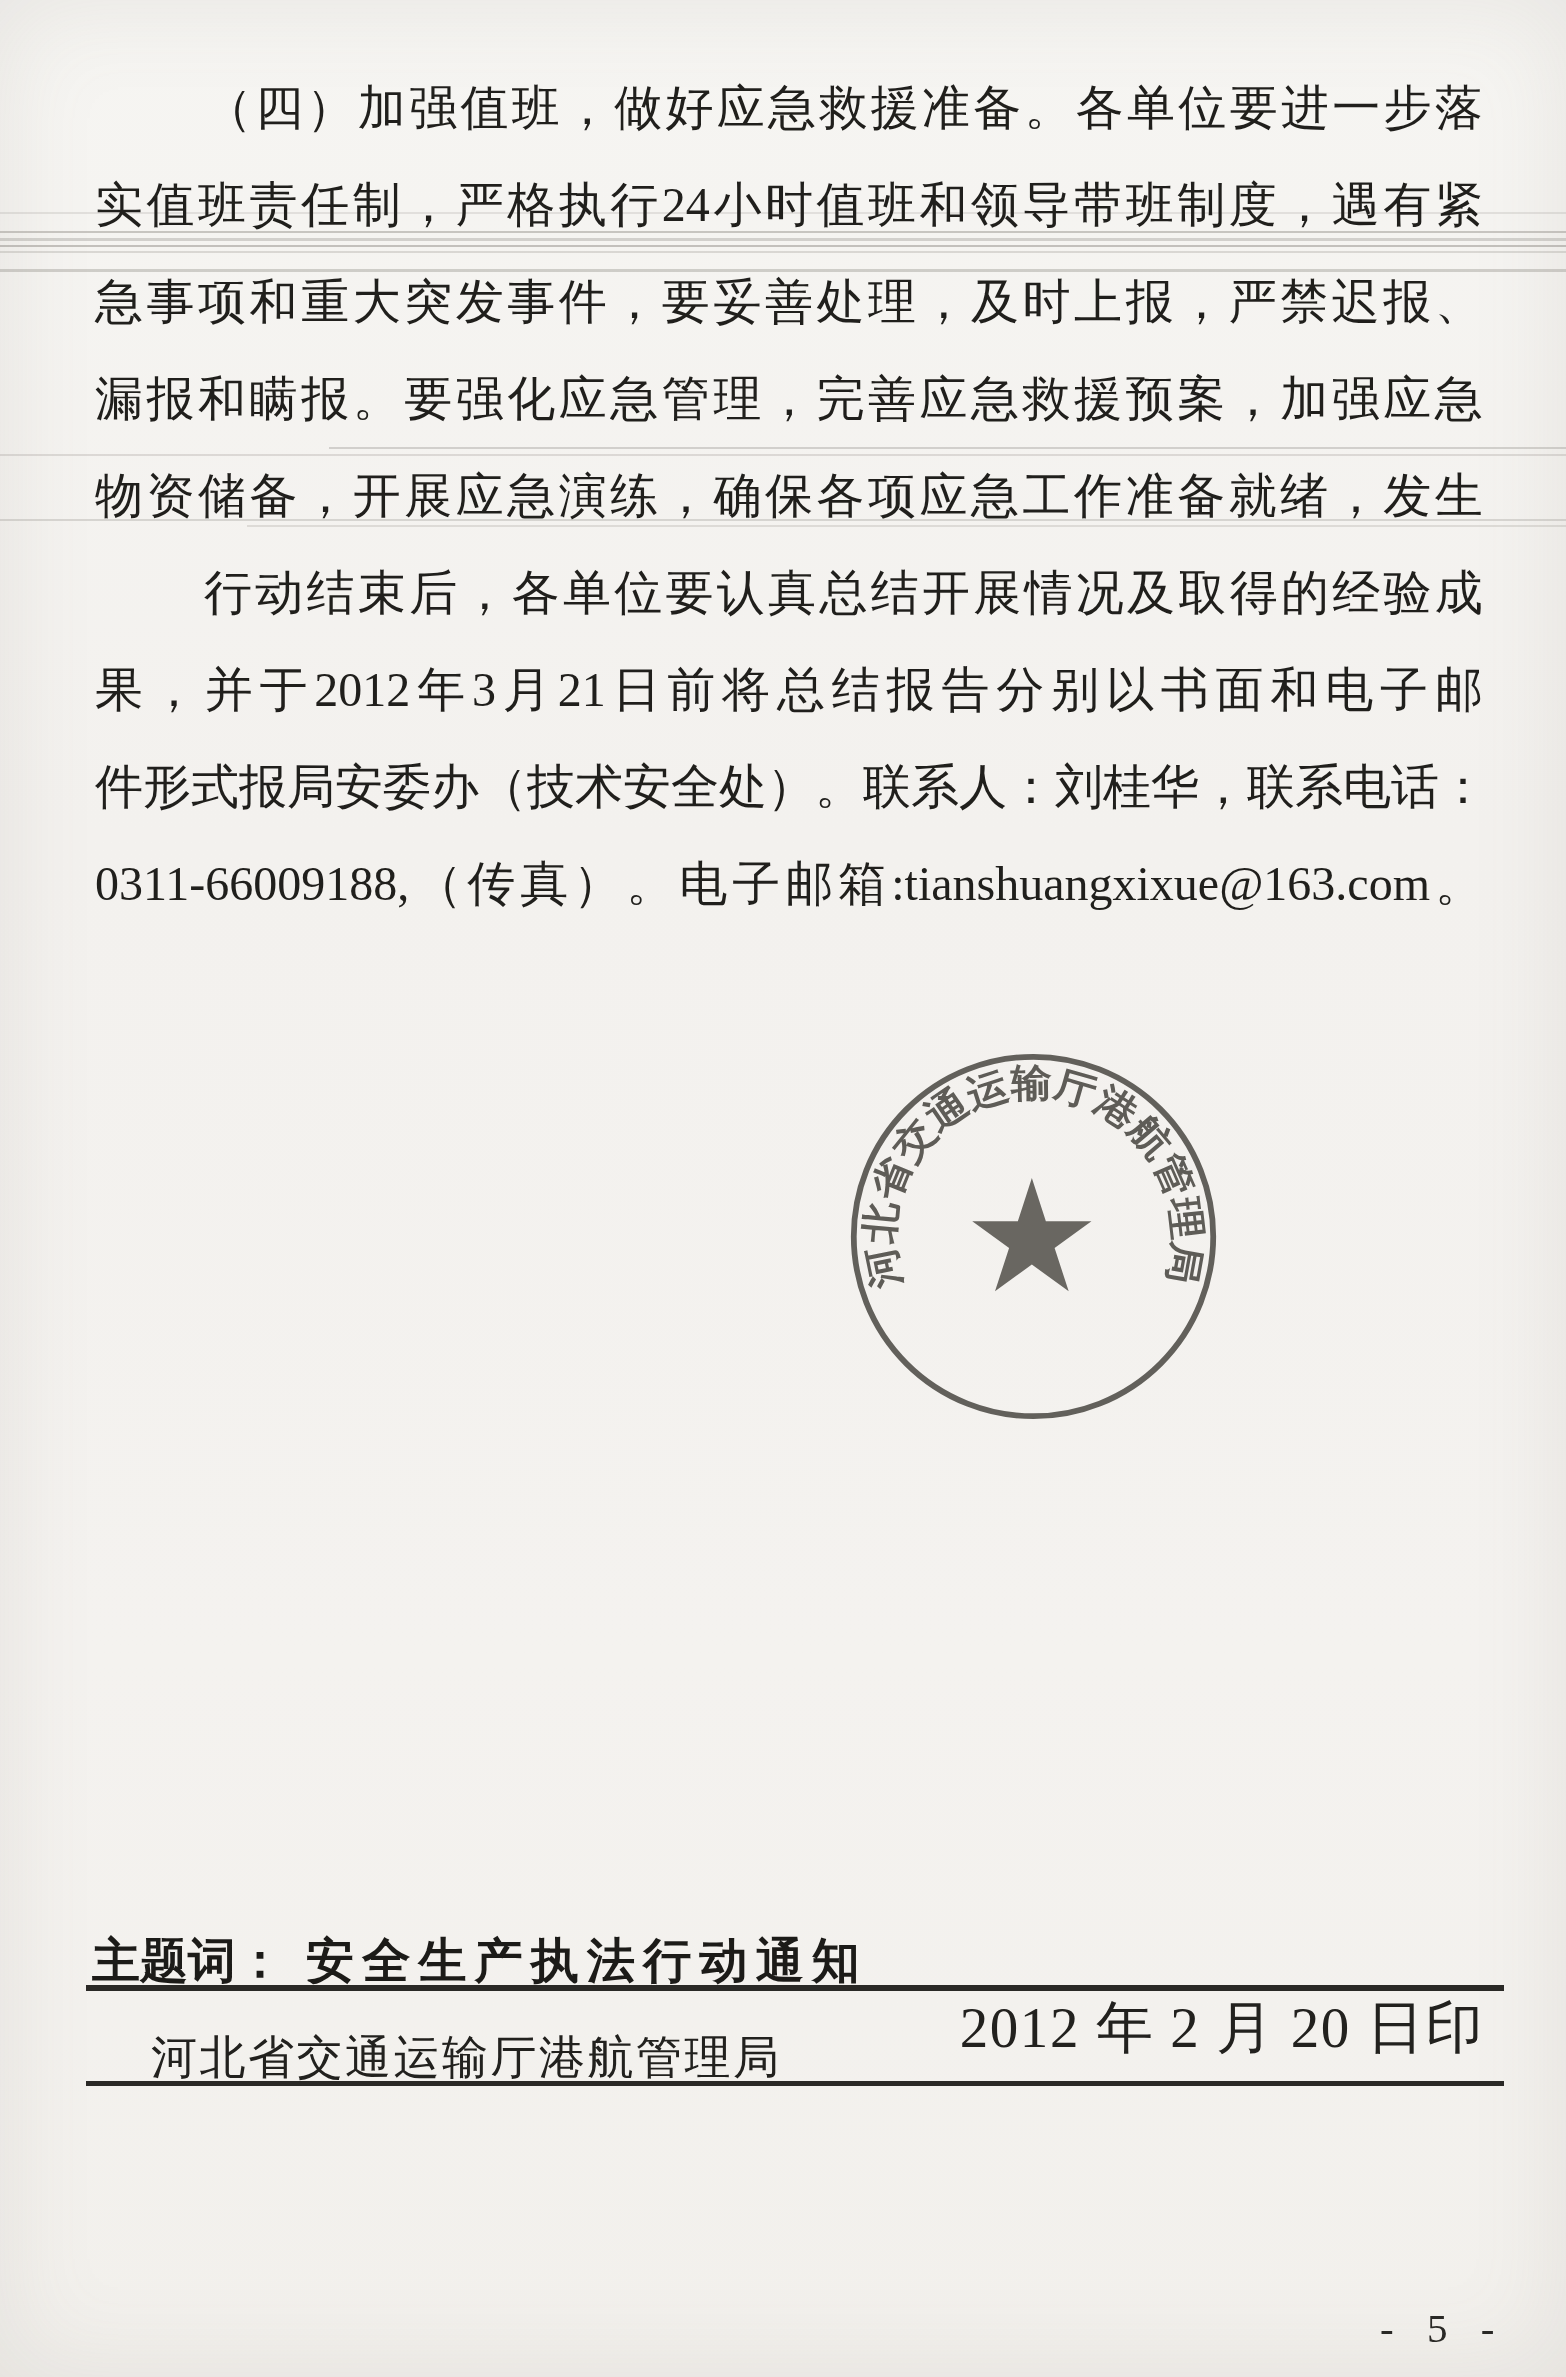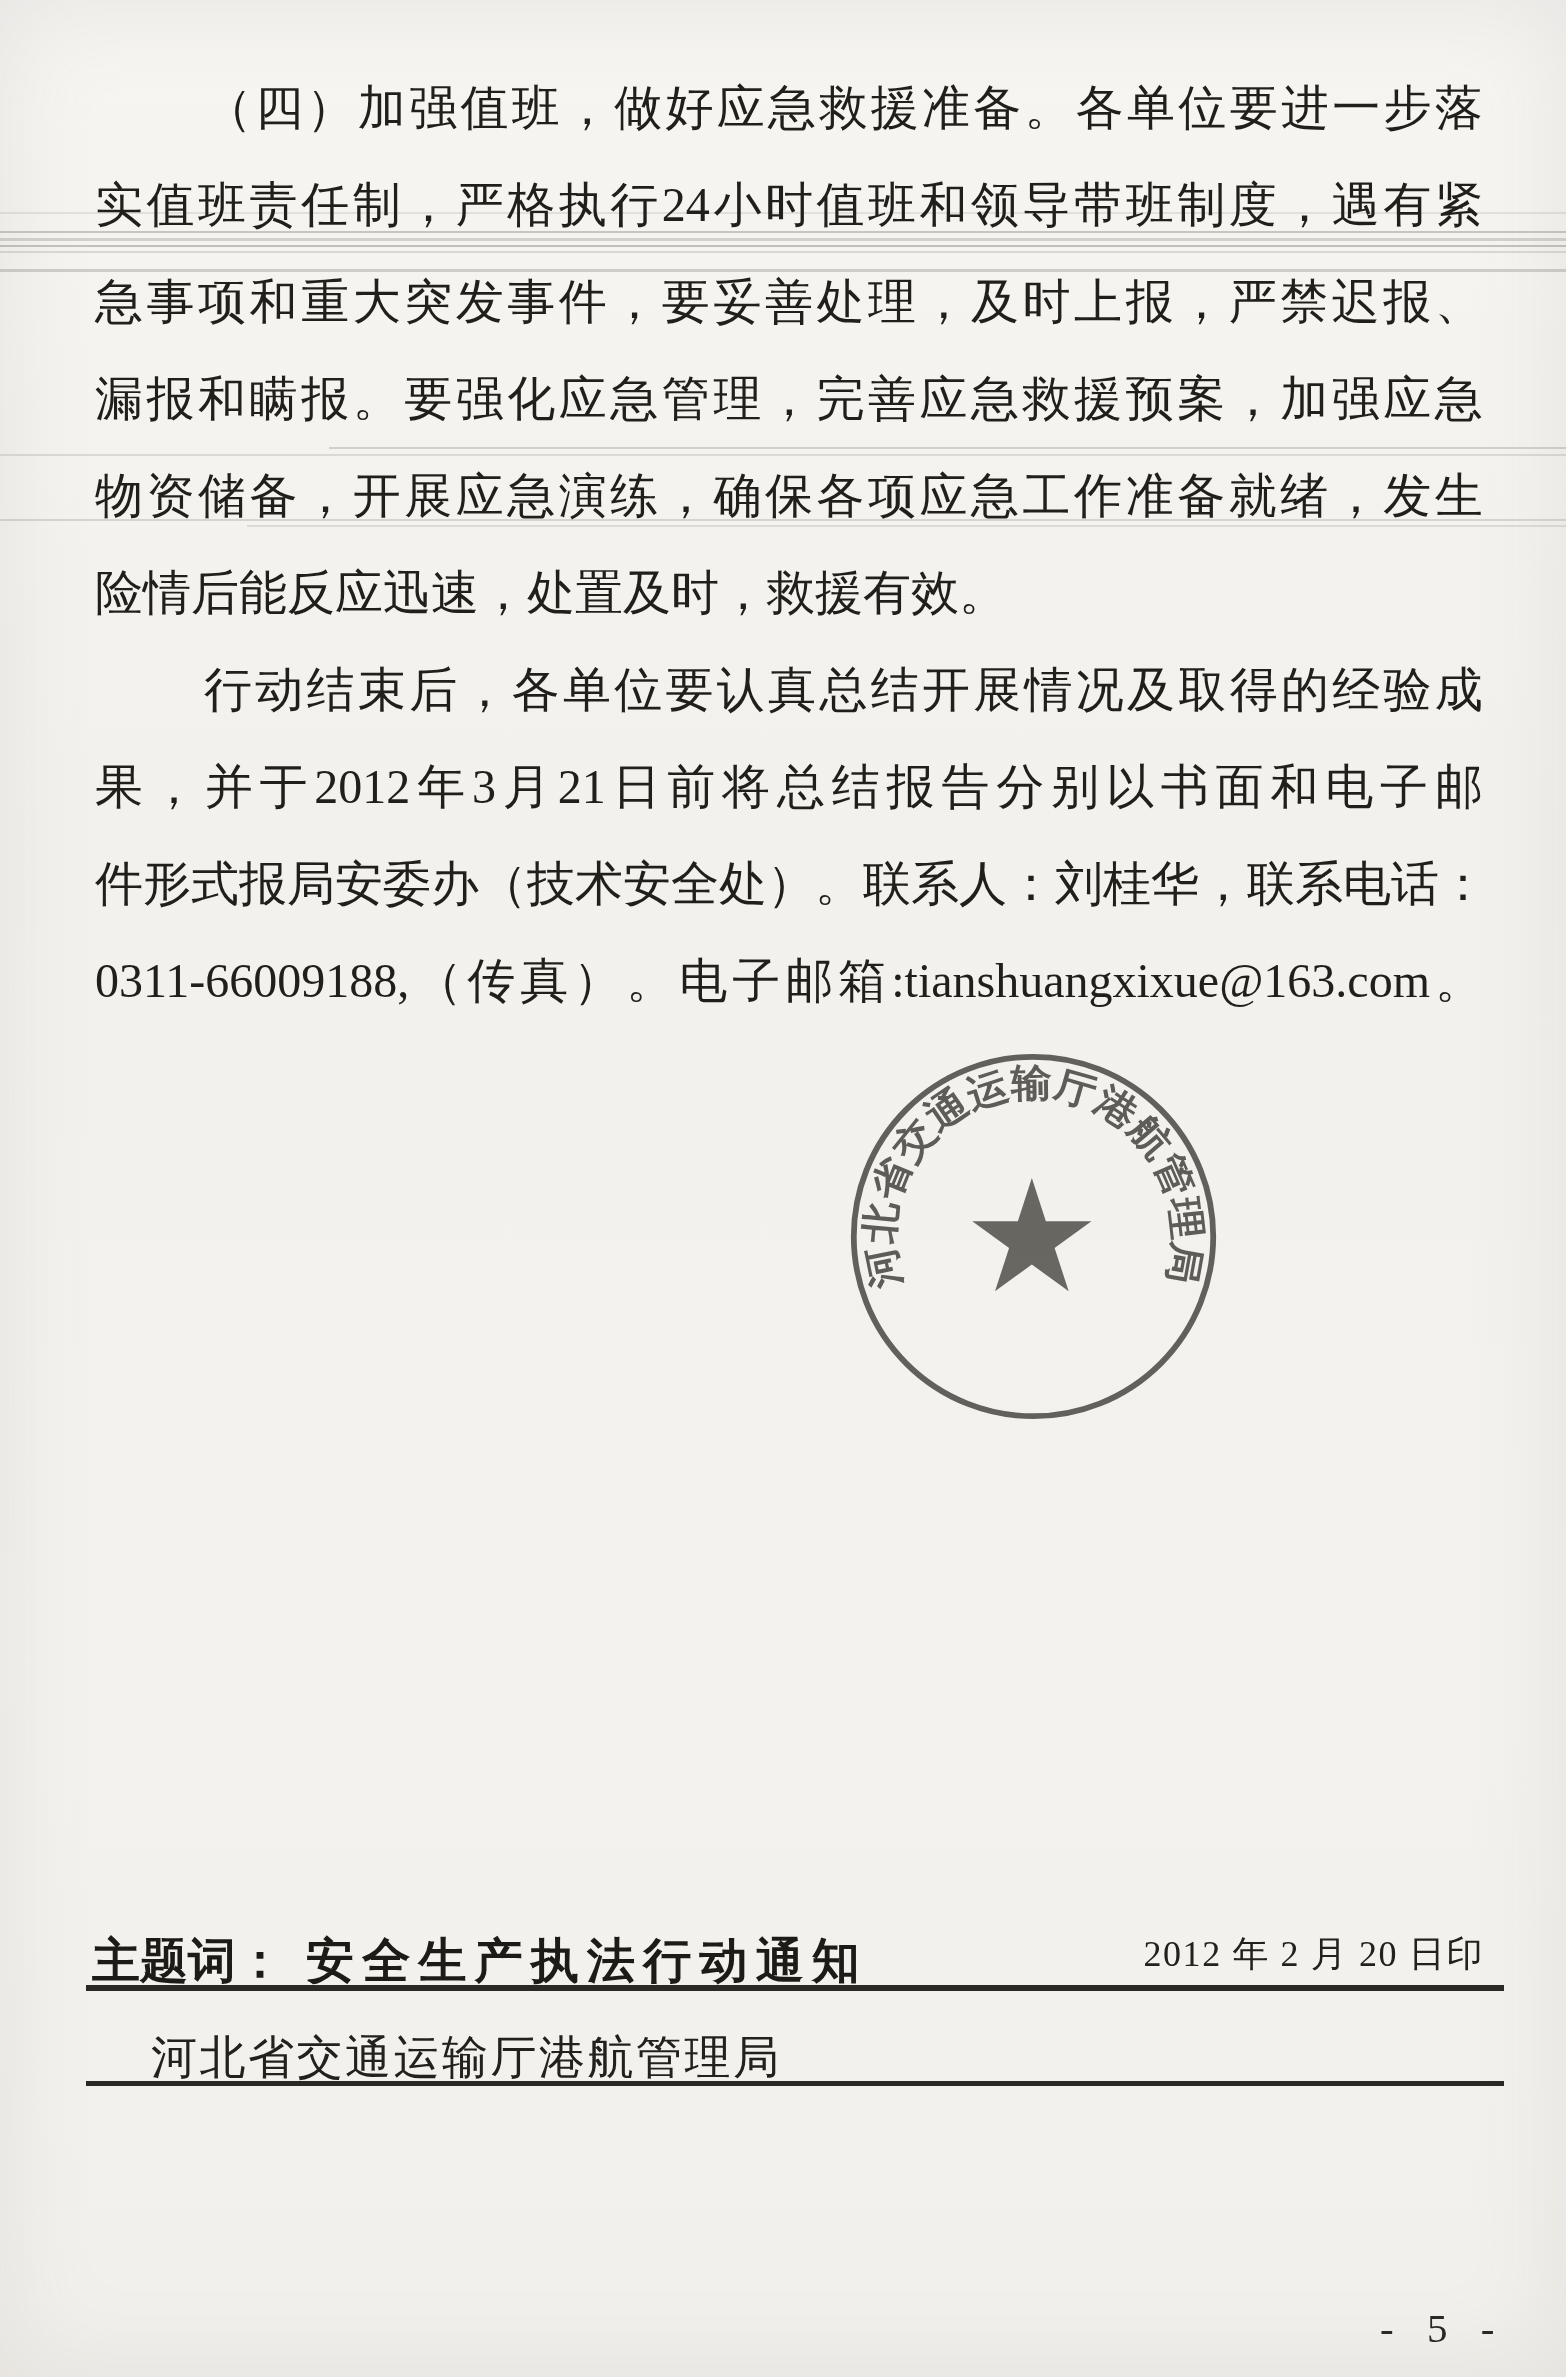--- a/index.html
+++ b/index.html
@@ -27,21 +27,21 @@
   }
   .footer-kw .kw{letter-spacing:8.2px;}
   .rule{position:absolute;left:86px;width:1418px;background:#2a2926;}
   .rule.r1{top:1985px;height:5.8px;}
   .rule.r2{top:2081px;height:5px;}
   .issuer{
     position:absolute;left:151px;top:2027px;font-size:46px;letter-spacing:2.5px;
     color:#22211e;white-space:pre;
   }
   .print-date{
-    position:absolute;right:82px;top:1930px;font-size:36px;letter-spacing:1.6px;
+    position:absolute;right:82px;top:1990px;font-size:57px;letter-spacing:1.6px;
     color:#22211e;white-space:pre;
   }
   .copies{position:absolute;left:1135px;top:2125px;font-size:47px;letter-spacing:1.6px;color:#22211e;white-space:pre;}
   .pagenum{position:absolute;left:1380px;top:2304px;font-size:41px;letter-spacing:11.5px;color:#2a2926;white-space:pre;}
   .streak{position:absolute;background:#999590;pointer-events:none;}
 </style>
 </head>
 <body>
 
 <div class="page">
@@ -56,21 +56,20 @@
   <div class="streak" style="top:454px;left:0;width:1566px;height:1.6px;opacity:.28;"></div>
   <div class="streak" style="top:519px;left:0;width:1566px;height:1.6px;opacity:.32;"></div>
   <div class="streak" style="top:525px;left:247px;width:1319px;height:1.6px;opacity:.26;"></div>
 
   <div class="body-text">
     <div class="bline justify indent"><span>（</span><span>四</span><span>）</span><span>加</span><span>强</span><span>值</span><span>班</span><span>，</span><span>做</span><span>好</span><span>应</span><span>急</span><span>救</span><span>援</span><span>准</span><span>备</span><span>。</span><span>各</span><span>单</span><span>位</span><span>要</span><span>进</span><span>一</span><span>步</span><span>落</span></div>
     <div class="bline justify"><span>实</span><span>值</span><span>班</span><span>责</span><span>任</span><span>制</span><span>，</span><span>严</span><span>格</span><span>执</span><span>行</span><span>24</span><span>小</span><span>时</span><span>值</span><span>班</span><span>和</span><span>领</span><span>导</span><span>带</span><span>班</span><span>制</span><span>度</span><span>，</span><span>遇</span><span>有</span><span>紧</span></div>
     <div class="bline justify"><span>急</span><span>事</span><span>项</span><span>和</span><span>重</span><span>大</span><span>突</span><span>发</span><span>事</span><span>件</span><span>，</span><span>要</span><span>妥</span><span>善</span><span>处</span><span>理</span><span>，</span><span>及</span><span>时</span><span>上</span><span>报</span><span>，</span><span>严</span><span>禁</span><span>迟</span><span>报</span><span>、</span></div>
     <div class="bline justify"><span>漏</span><span>报</span><span>和</span><span>瞒</span><span>报</span><span>。</span><span>要</span><span>强</span><span>化</span><span>应</span><span>急</span><span>管</span><span>理</span><span>，</span><span>完</span><span>善</span><span>应</span><span>急</span><span>救</span><span>援</span><span>预</span><span>案</span><span>，</span><span>加</span><span>强</span><span>应</span><span>急</span></div>
     <div class="bline justify"><span>物</span><span>资</span><span>储</span><span>备</span><span>，</span><span>开</span><span>展</span><span>应</span><span>急</span><span>演</span><span>练</span><span>，</span><span>确</span><span>保</span><span>各</span><span>项</span><span>应</span><span>急</span><span>工</span><span>作</span><span>准</span><span>备</span><span>就</span><span>绪</span><span>，</span><span>发</span><span>生</span></div>
-    <div class="bline">险情后能反应迅速，处置及时，救援有效。</div>
     <div class="bline justify indent"><span>行</span><span>动</span><span>结</span><span>束</span><span>后</span><span>，</span><span>各</span><span>单</span><span>位</span><span>要</span><span>认</span><span>真</span><span>总</span><span>结</span><span>开</span><span>展</span><span>情</span><span>况</span><span>及</span><span>取</span><span>得</span><span>的</span><span>经</span><span>验</span><span>成</span></div>
     <div class="bline justify"><span>果</span><span>，</span><span>并</span><span>于</span><span>2012</span><span>年</span><span>3</span><span>月</span><span>21</span><span>日</span><span>前</span><span>将</span><span>总</span><span>结</span><span>报</span><span>告</span><span>分</span><span>别</span><span>以</span><span>书</span><span>面</span><span>和</span><span>电</span><span>子</span><span>邮</span></div>
     <div class="bline justify"><span>件</span><span>形</span><span>式</span><span>报</span><span>局</span><span>安</span><span>委</span><span>办</span><span>（</span><span>技</span><span>术</span><span>安</span><span>全</span><span>处</span><span>）</span><span>。</span><span>联</span><span>系</span><span>人</span><span>：</span><span>刘</span><span>桂</span><span>华</span><span>，</span><span>联</span><span>系</span><span>电</span><span>话</span><span>：</span></div>
     <div class="bline justify"><span>0311-66009188,</span><span>（</span><span>传</span><span>真</span><span>）</span><span>。</span><span>电</span><span>子</span><span>邮</span><span>箱</span><span>:tianshuangxixue@163.com</span><span>。</span></div>
   </div>
 
   <div class="stamp">
     <svg viewBox="0 0 450 450" xmlns="http://www.w3.org/2000/svg">
       <defs>
         <path id="sealArc" d="M 65.3 283.1 A 170 170 0 1 1 384.7 283.1" fill="none"></path>

